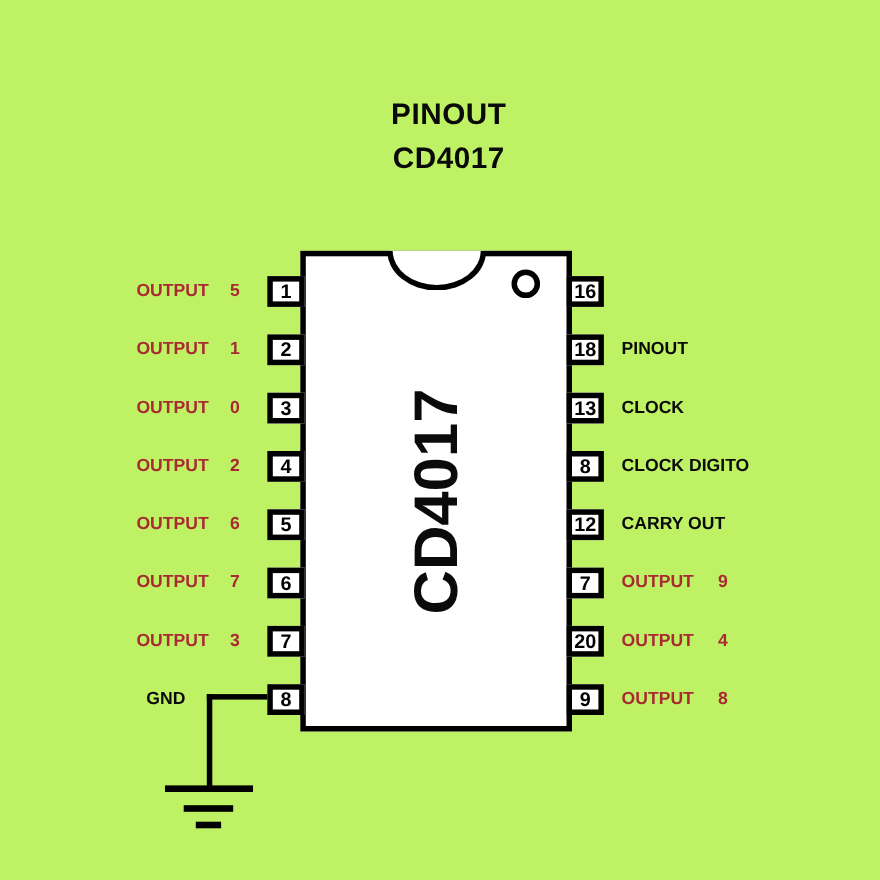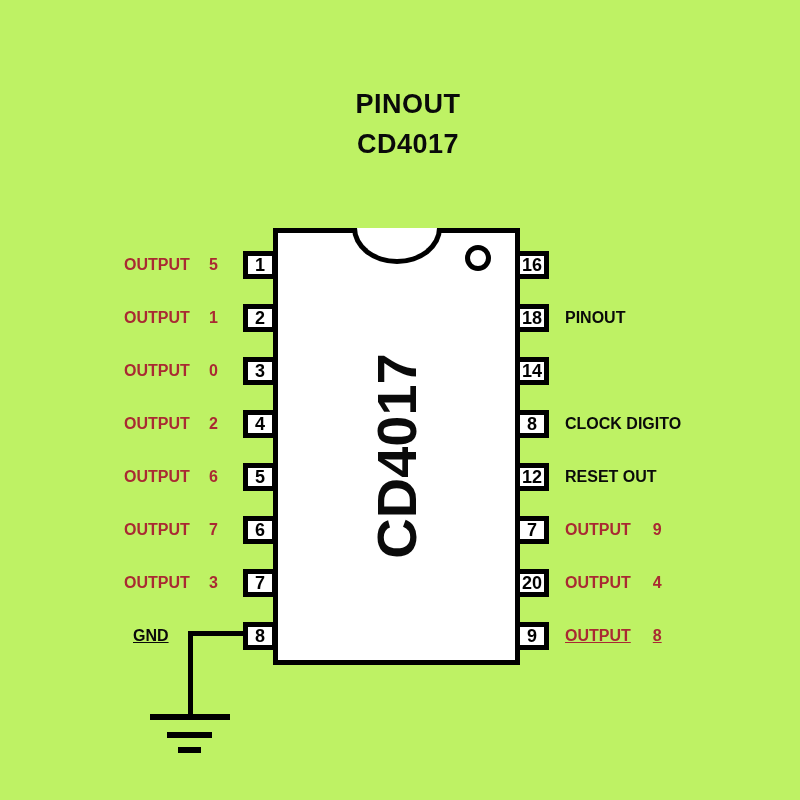--- a/index.html
+++ b/index.html
@@ -120,21 +120,21 @@
     width: 120px;
     justify-content: flex-start;
   }
   .plabel.lab-right .pdigit { margin-left: 22px; }
   .plabel.lab-right.nodigit .pdigit { margin-left: 0; }
 
   
   .by0 { top: 251px; } .by1 { top: 304px; } .by2 { top: 357px; } .by3 { top: 410px; }
   .by4 { top: 463px; } .by5 { top: 516px; } .by6 { top: 569px; } .by7 { top: 622px; }
   .ly0 { top: 254px; } .ly1 { top: 307px; } .ly2 { top: 360px; } .ly3 { top: 413px; }
-  .ly4 { top: 466px; } .ly5 { top: 519px; } .ly6 { top: 572px; } .ly7 { top: 625px; text-decoration: underline; }
+  .ly4 { top: 466px; } .ly5 { top: 519px; } .ly6 { top: 572px; } .ly7 { top: 625px; }
 
   
   .wire { position: absolute; background: #000000; z-index: 1; }
   .wire-h   { left: 188px; top: 631px; width: 57px; height: 5px; }
   .wire-v   { left: 188px; top: 631px; width: 5px;  height: 86px; }
   .gnd-bar1 { left: 150px; top: 714px; width: 80px; height: 6px; }
   .gnd-bar2 { left: 167px; top: 732px; width: 45px; height: 6px; }
   .gnd-bar3 { left: 178px; top: 747px; width: 23px; height: 6px; }
 
   
@@ -175,21 +175,21 @@
   <div class="pinbox pleft by1">2</div>
   <div class="pinbox pleft by2">3</div>
   <div class="pinbox pleft by3">4</div>
   <div class="pinbox pleft by4">5</div>
   <div class="pinbox pleft by5">6</div>
   <div class="pinbox pleft by6">7</div>
   <div class="pinbox pleft by7">8</div>
 
   <div class="pinbox pright by0">16</div>
   <div class="pinbox pright by1">18</div>
-  <div class="pinbox pright by2">14</div>
+  <div class="pinbox pright by2">13</div>
   <div class="pinbox pright by3">8</div>
   <div class="pinbox pright by4">12</div>
   <div class="pinbox pright by5">7</div>
   <div class="pinbox pright by6">20</div>
   <div class="pinbox pright by7">9</div>
 
   <div class="plabel lab-left ly0" style="color: rgb(169, 42, 50);">
     <span class="pname">OUTPUT</span>
     <span class="pdigit">5</span>
   </div>
@@ -219,26 +219,30 @@
   </div>
   <div class="plabel lab-left ly7" style="left: 133px; color: rgb(10, 10, 10);">
     <span class="pname">GND</span>
     <span class="pdigit"></span>
   </div>
 
   <div class="plabel lab-right nodigit ly1" style="color: rgb(10, 10, 10);">
     <span class="pname">PINOUT</span>
     <span class="pdigit"></span>
   </div>
+  <div class="plabel lab-right nodigit ly2" style="color: rgb(10, 10, 10);">
+    <span class="pname">CLOCK</span>
+    <span class="pdigit"></span>
+  </div>
   <div class="plabel lab-right nodigit ly3" style="width: 150px; color: rgb(10, 10, 10);">
     <span class="pname">CLOCK DIGITO</span>
     <span class="pdigit"></span>
   </div>
   <div class="plabel lab-right nodigit ly4" style="color: rgb(10, 10, 10);">
-    <span class="pname">RESET OUT</span>
+    <span class="pname">CARRY OUT</span>
     <span class="pdigit"></span>
   </div>
   <div class="plabel lab-right ly5" style="color: rgb(169, 42, 50);">
     <span class="pname">OUTPUT</span>
     <span class="pdigit">9</span>
   </div>
   <div class="plabel lab-right ly6" style="color: rgb(169, 42, 50);">
     <span class="pname">OUTPUT</span>
     <span class="pdigit">4</span>
   </div>

